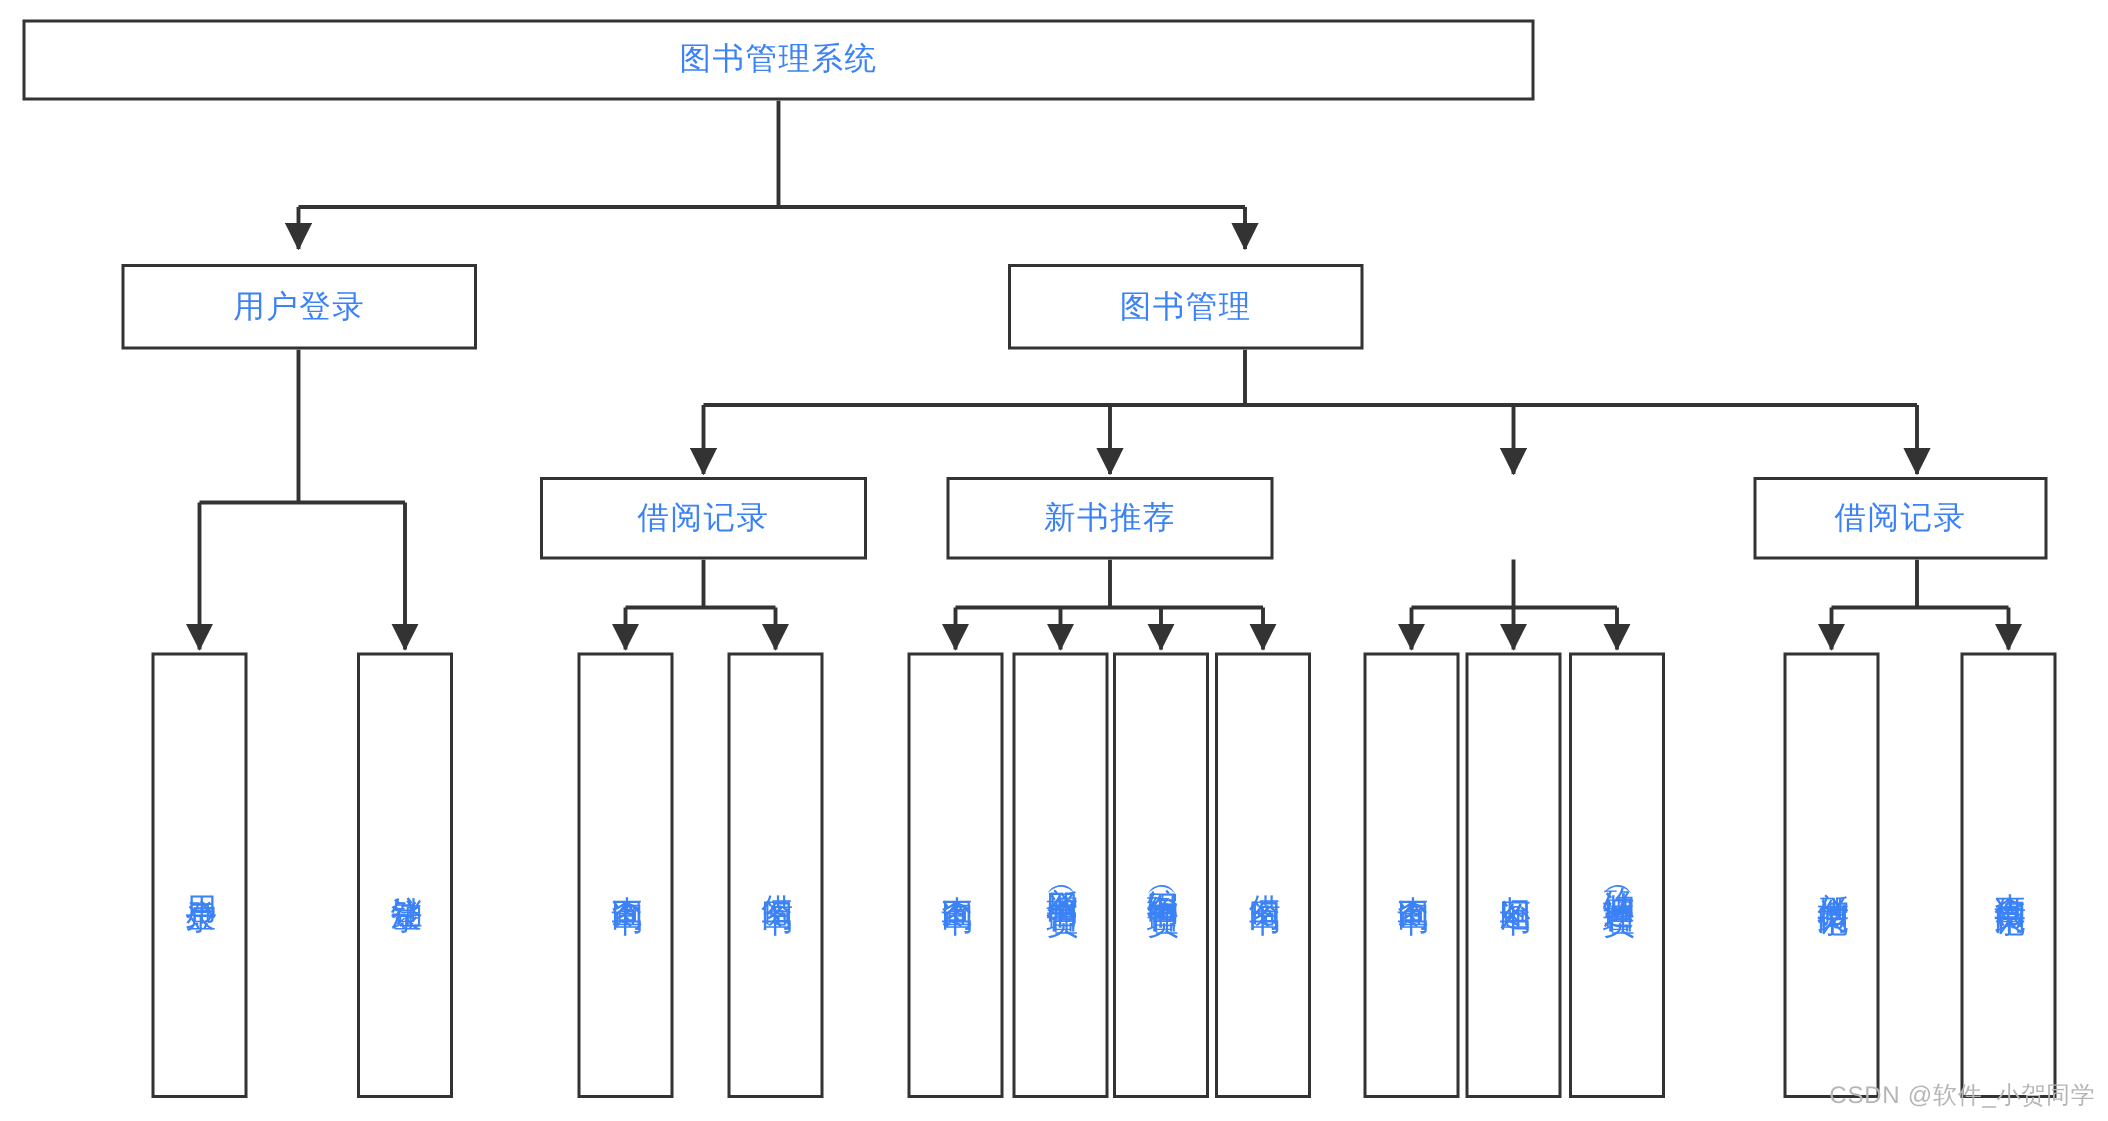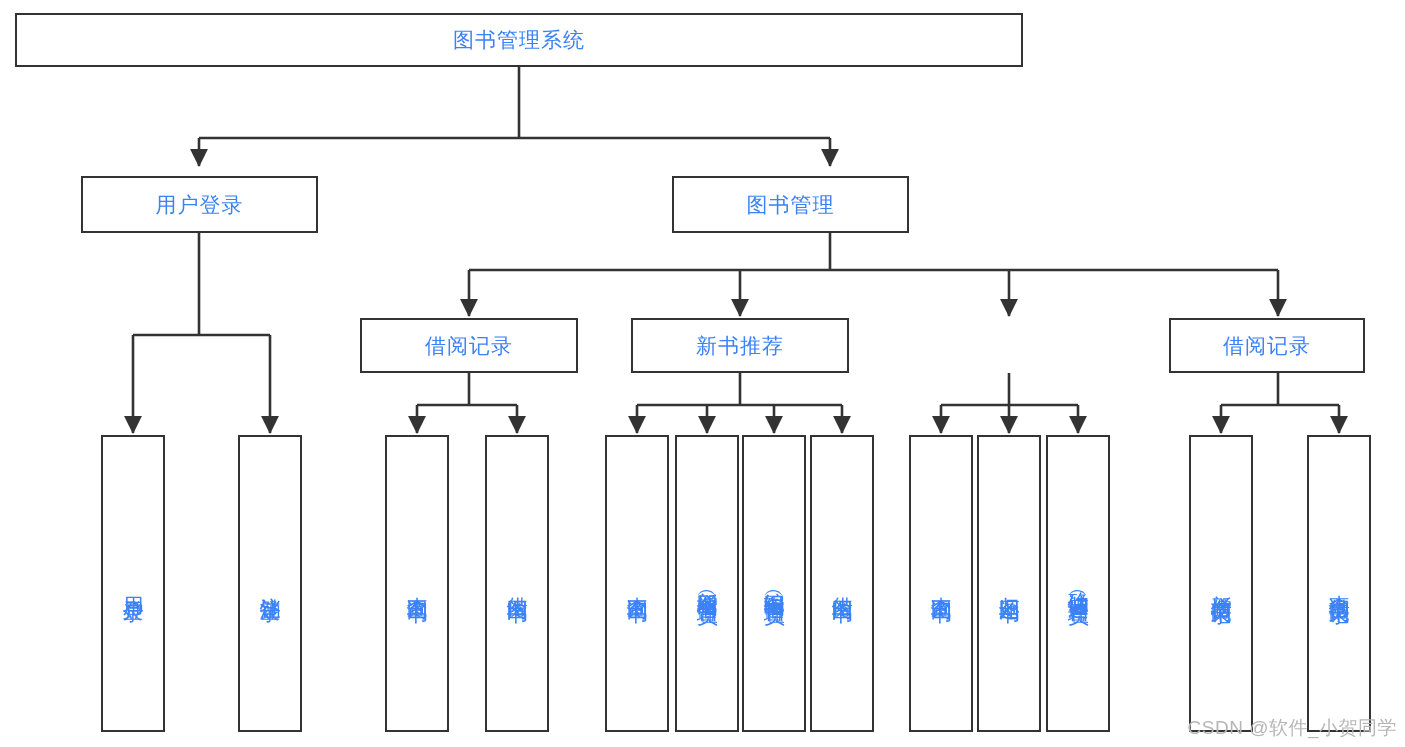--- a/index.html
+++ b/index.html
@@ -50,21 +50,21 @@
     white-space: nowrap;
   }
   .node.vert > span {
     writing-mode: vertical-rl;
     text-orientation: upright;
   }
   #watermark {
     position: absolute;
     right: 8px;
     bottom: 6px;
-    font-size: 19px;
+    font-size: 16px;
     color: #b6b6b6;
     letter-spacing: 0.5px;
     white-space: nowrap;
   }
 </style>
 </head>
 <body>
 
 <div id="canvas">
 

